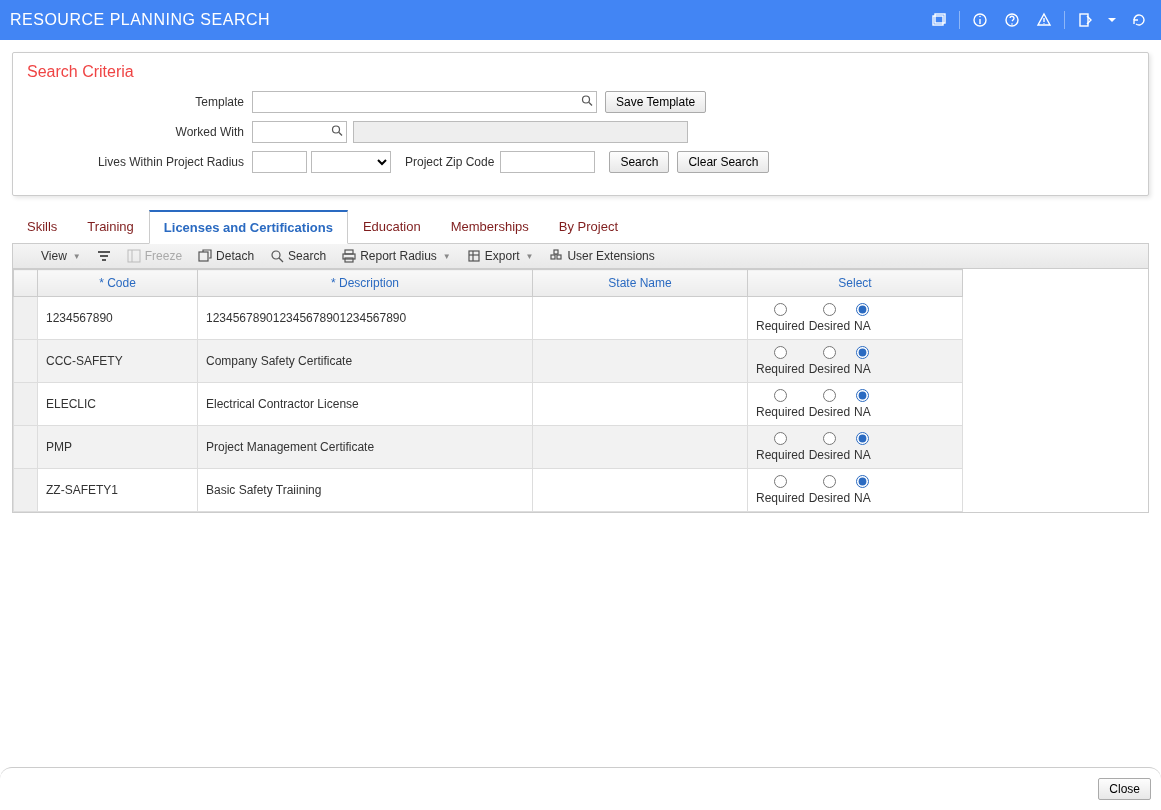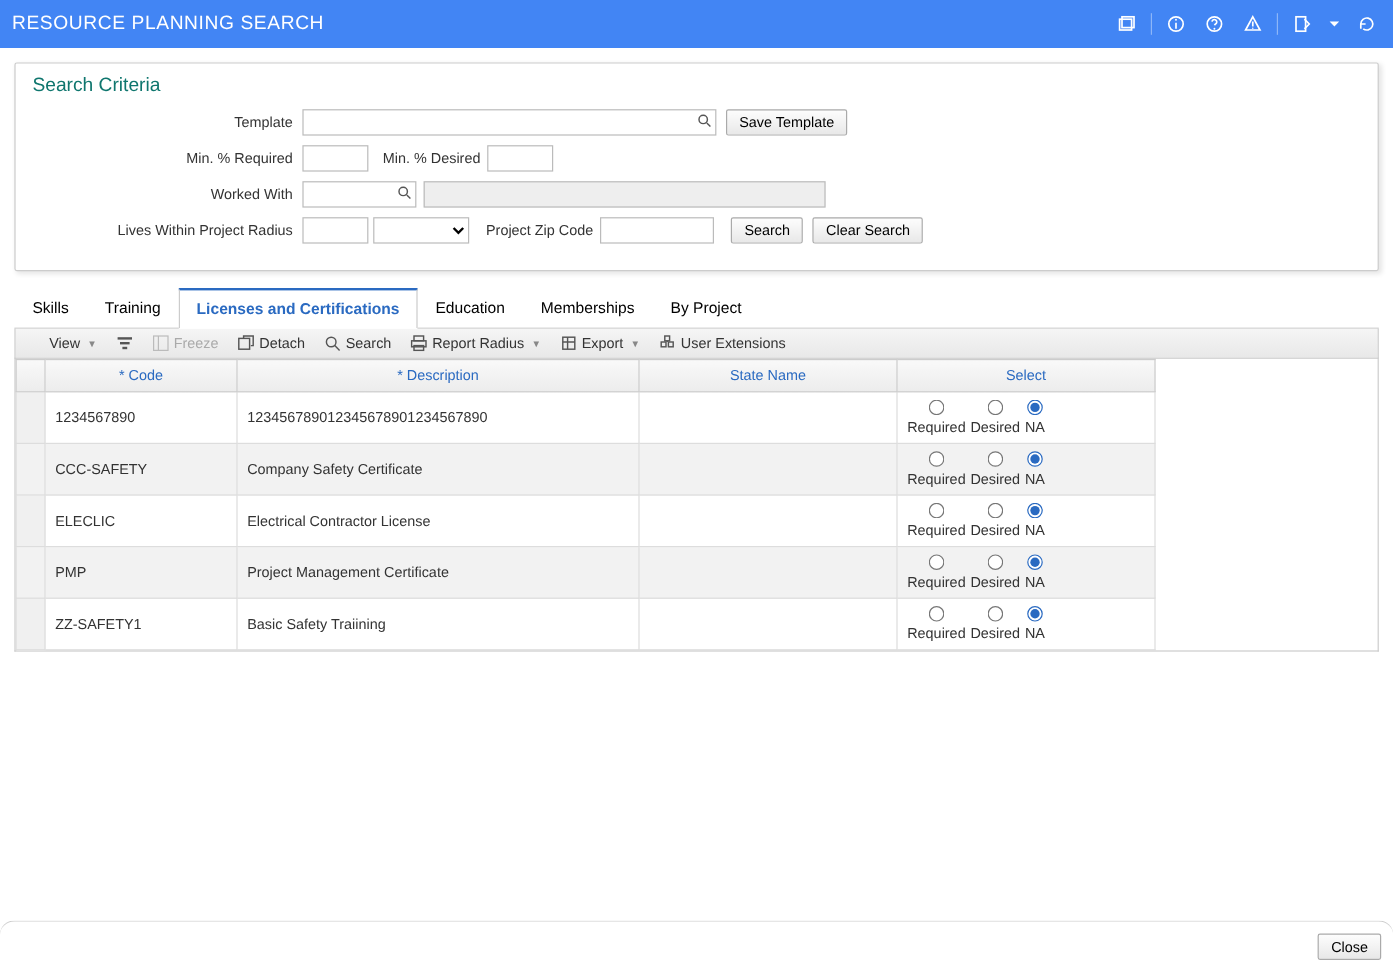--- a/index.html
+++ b/index.html
@@ -24,40 +24,40 @@
 .content { padding: 12px; }
 
 
 .panel {
   border: 1px solid #ccc;
   border-radius: 2px;
   padding: 10px 14px 14px 14px;
   background: #fff;
   box-shadow: 2px 2px 4px rgba(0,0,0,0.1);
 }
-.panel-title { color: #0f766e; font-size: 16px; margin-bottom: 10px; }
+.panel-title { color: #ef4444; font-size: 16px; margin-bottom: 10px; }
 .form-row { display: flex; align-items: center; margin-bottom: 8px; }
 .form-label { width: 225px; text-align: right; padding-right: 8px; color: #333; }
 .form-input { border: 1px solid #bbb; height: 22px; padding: 0 4px; font-size: 12px; }
 .search-glass { position: absolute; right: 4px; top: 50%; transform: translateY(-50%); color: #888; pointer-events: none; }
 .btn {
   background: linear-gradient(#fdfdfd, #e8e8e8);
   border: 1px solid #aaa;
   border-radius: 2px;
   padding: 3px 10px;
   font-size: 12px;
   cursor: pointer;
 }
 .select { border: 1px solid #bbb; height: 22px; background: #fff; font-size: 12px; }
 
 
 .tabs { display: flex; border-bottom: 1px solid #ccc; margin-top: 14px; }
 .tab {
   padding: 8px 14px;
-  color: #000000;
+  color: #7f1d1d;
   cursor: pointer;
   font-size: 13px;
   border: 1px solid transparent;
   border-bottom: none;
   margin-bottom: -1px;
 }
 .tab.active {
   color: #2a6ac1;
   font-weight: bold;
   background: #fff;
@@ -177,28 +177,20 @@
           <svg width="12" height="12" viewBox="0 0 12 12">
               <circle cx="5" cy="5" r="3.5" class="svg-g"></circle>
               <line x1="8" y1="8" x2="11" y2="11" class="svg-g"></line>
             </svg>
         </span>
       </div>
       <span style="width:8px"></span>
       <button class="btn">Save Template</button>
     </div>
 
-    <div class="form-row">
-      <div class="form-label">Min. % Required</div>
-      <input class="form-input" style="width: 55px;">
-      <span style="width:12px"></span>
-      <div>Min. % Desired</div>
-      <span style="width:6px"></span>
-      <input class="form-input" style="width: 55px;">
-    </div>
 
     <div class="form-row">
       <div class="form-label">Worked With</div>
       <div style="position:relative" class="with-search">
         <input class="form-input" style="width: 95px;">
         <span class="search-glass">
           <svg width="12" height="12" viewBox="0 0 12 12">
               <circle cx="5" cy="5" r="3.5" class="svg-g"></circle>
               <line x1="8" y1="8" x2="11" y2="11" class="svg-g"></line>
             </svg>

